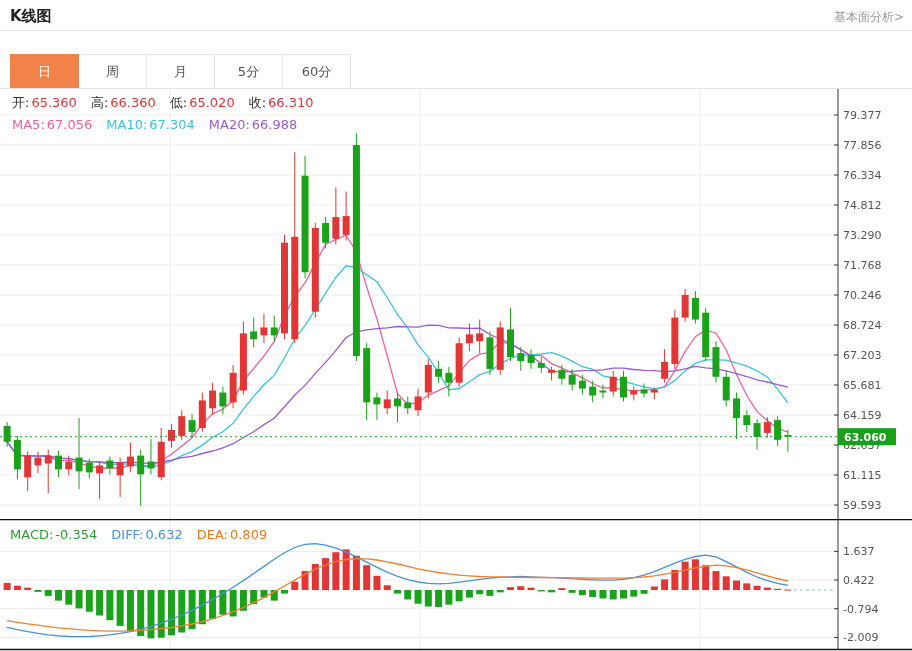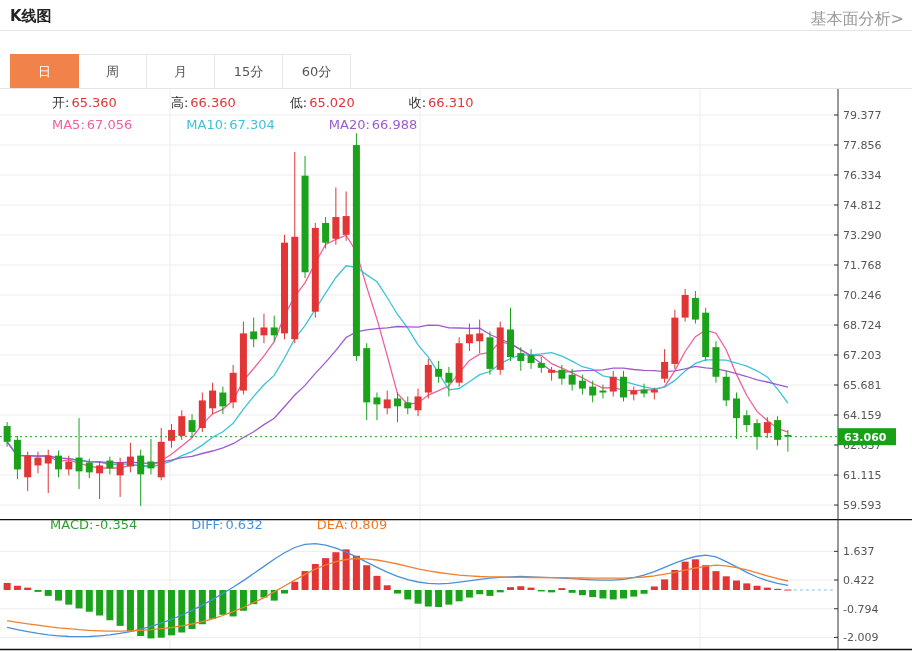--- a/index.html
+++ b/index.html
@@ -1,48 +1,48 @@
 <!DOCTYPE html>
 <html><head>
 <meta charset="utf-8">
 <style>
   html,body{margin:0;padding:0;background:#fff;}
   body{font-family:"DejaVu Sans","Liberation Sans",sans-serif;width:912px;height:651px;overflow:hidden;position:relative;}
   .page{width:912px;height:651px;position:relative;background:#fff;}
   .hdr{height:30px;border-bottom:1px solid #e5e5e5;position:relative;}
   .hdr .title{position:absolute;left:10px;top:7px;font-size:15px;font-weight:bold;color:#222;}
-  .hdr .link{position:absolute;right:8px;top:9px;font-size:16px;color:#999;text-decoration:none;cursor:pointer;}
+  .hdr .link{position:absolute;right:8px;top:9px;font-size:12px;color:#999;text-decoration:none;cursor:pointer;}
   .tabbar{position:absolute;left:10px;top:54px;display:flex;height:35px;}
   .tab{width:67px;height:33px;line-height:33px;text-align:center;font-size:13px;color:#555;background:#fff;border:1px solid #e6e6e6;border-left:none;cursor:pointer;box-sizing:content-box;}
   .tab:first-child{border-left:1px solid #e6e6e6;}
   .tab.active{background:#f0824a;border-color:#f0824a;color:#fff;}
   .tabline{position:absolute;left:0;top:88px;width:912px;height:1px;background:#e5e5e5;}
   .chartwrap{position:absolute;left:0;top:89px;width:912px;height:562px;}
   svg{display:block;}
   .overlay{position:absolute;font-size:13px;white-space:nowrap;}
-  .pair{margin-right:14px;margin-left:40px;}
+  .pair{margin-right:14px;}
   .pair .lbl{margin-right:2px;}
   #ohlc-row{left:12px;top:5px;}
   #ma-row{left:12px;top:28px;}
-  #macd-row{left:10px;top:428px;}
+  #macd-row{left:10px;top:438px;}
 </style>
 </head>
 <body>
 
 <div class="page">
   <div class="hdr">
     <span class="title">K线图</span>
     <a class="link">基本面分析&gt;</a>
   </div>
 
   <div class="tabbar">
       <div class="tab active">日</div>
       <div class="tab">周</div>
       <div class="tab">月</div>
-      <div class="tab">15分</div>
+      <div class="tab">5分</div>
       <div class="tab">60分</div>
     </div>
   <div class="tabline"></div>
 
   <div class="chartwrap">
     <svg id="main-chart" width="912" height="430" xmlns="http://www.w3.org/2000/svg">
         <line x1="170" y1="0" x2="170" y2="430" stroke="#ededed" stroke-width="1"></line>
         <line x1="420" y1="0" x2="420" y2="430" stroke="#ededed" stroke-width="1"></line>
         <line x1="700" y1="0" x2="700" y2="430" stroke="#ededed" stroke-width="1"></line>
         <line x1="0" y1="26" x2="838" y2="26" stroke="#ededed" stroke-width="1"></line>

